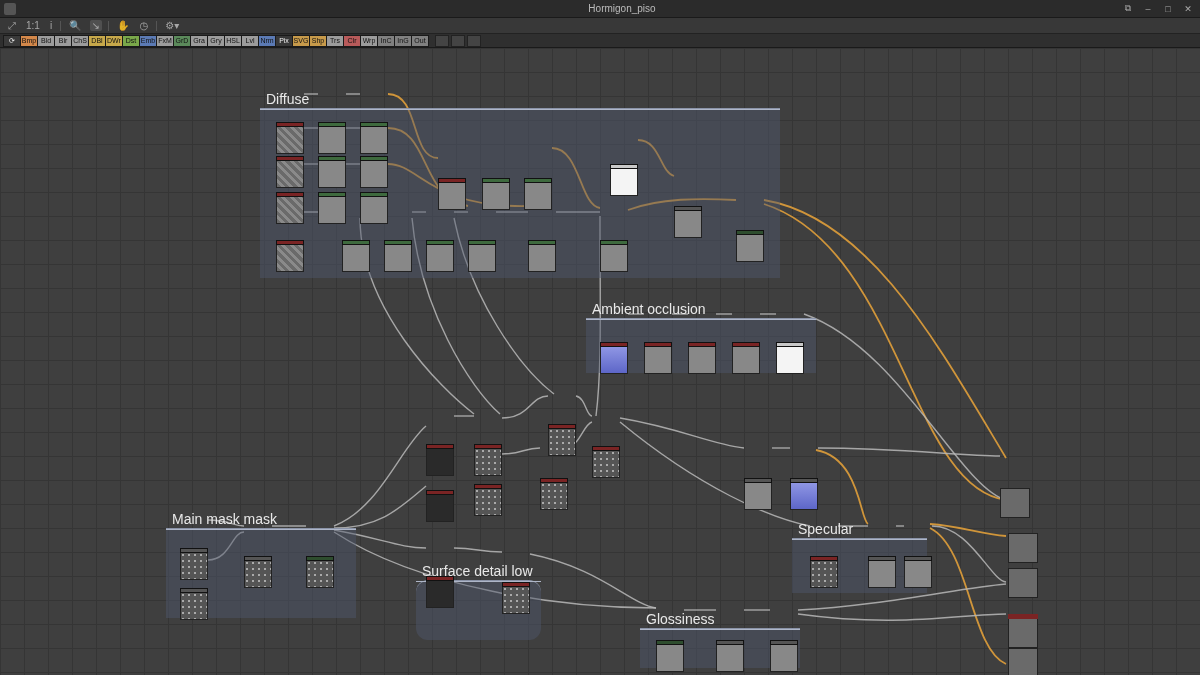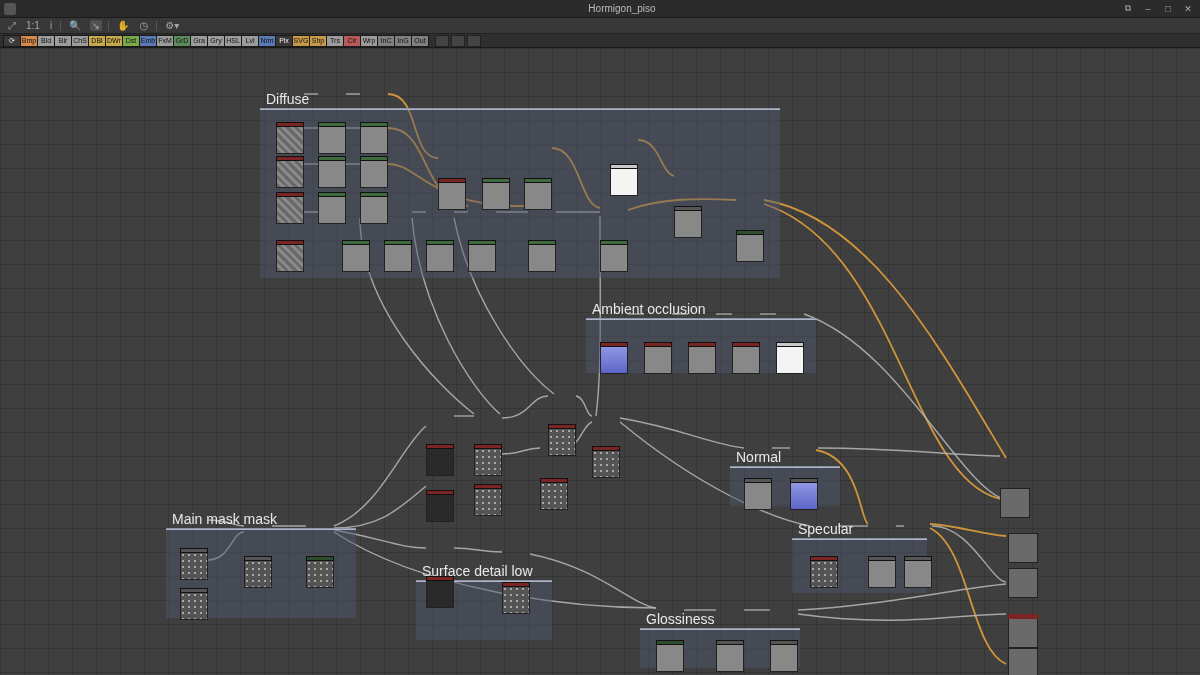--- a/index.html
+++ b/index.html
@@ -226,26 +226,22 @@
       <div class="frame-rule"></div>
     </div>
     <div class="frame" style="left: 260px; top: 60px; width: 520px; height: 170px;">
       <div class="frame-label">Diffuse</div>
       <div class="frame-rule"></div>
     </div>
     <div class="frame" style="left: 166px; top: 480px; width: 190px; height: 90px;">
       <div class="frame-label">Main mask mask</div>
       <div class="frame-rule"></div>
     </div>
-    <div class="frame" style="left: 416px; top: 532px; width: 136px; height: 60px;">
+    <div class="frame" style="left: 416px; top: 532px; width: 125px; height: 60px; border-radius: 12px;">
       <div class="frame-label">Surface detail low</div>
-      <div class="frame-rule"></div>
-    </div>
-    <div class="frame" style="left: 730px; top: 418px; width: 110px; height: 40px;">
-      <div class="frame-label">Normal</div>
       <div class="frame-rule"></div>
     </div>
     <div class="frame" style="left: 792px; top: 490px; width: 135px; height: 55px;">
       <div class="frame-label">Specular</div>
       <div class="frame-rule"></div>
     </div>
     <div class="frame" style="left: 640px; top: 580px; width: 160px; height: 40px;">
       <div class="frame-label">Glossiness</div>
       <div class="frame-rule"></div>
     </div>

